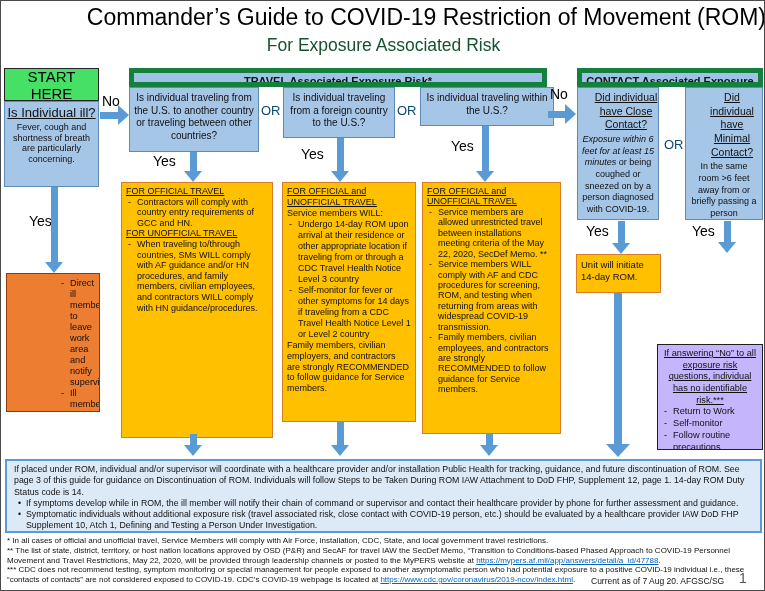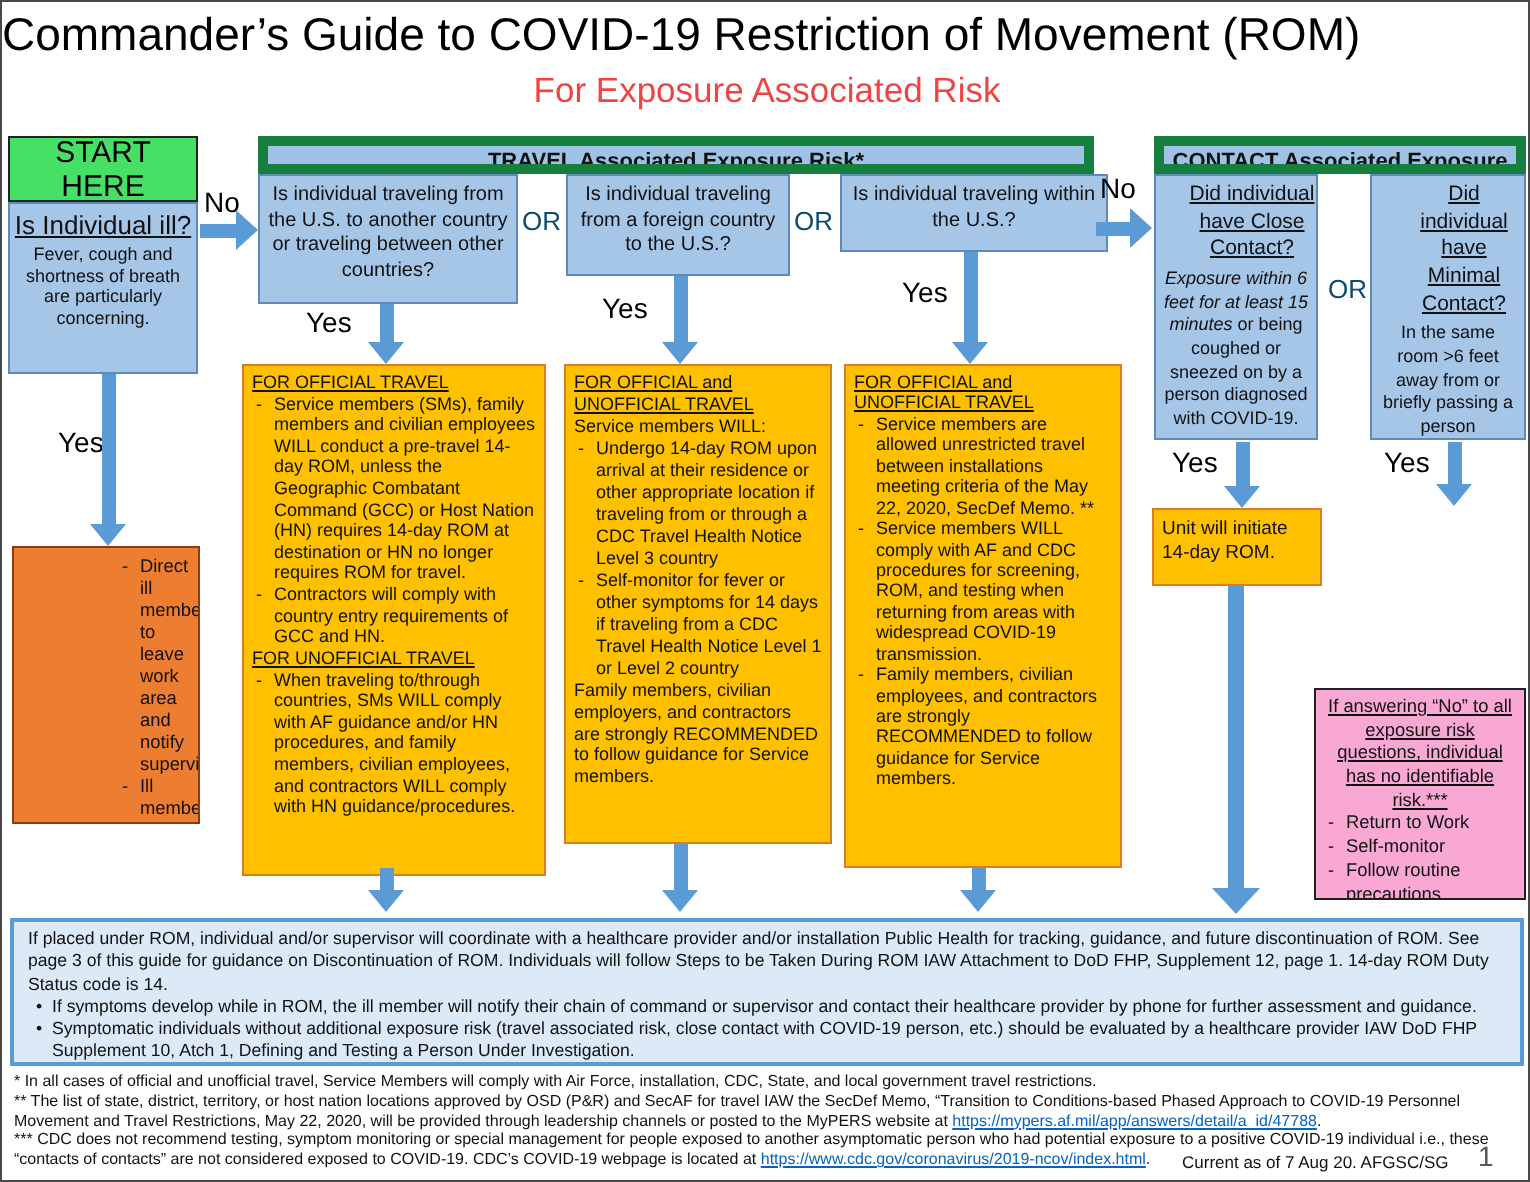--- a/index.html
+++ b/index.html
@@ -5,30 +5,30 @@
   html,body { margin:0; padding:0; background:#fff; }
   * { box-sizing:border-box; }
   .canvas {
     position:relative; width:765px; height:591px;
     font-family:"Liberation Sans", sans-serif;
     color:#111; background:#fff;
     border:1px solid #4a4a4a;
     overflow:hidden;
   }
   .abs { position:absolute; }
-  .title { top:3px; left:0; width:765px; text-align:left; font-size:23px; color:#000; }
-  .subtitle { top:34px; left:0; width:765px; text-align:center; font-size:17.5px; color:#ef4444; }
+  .title { top:3px; left:0; width:765px; text-align:right; font-size:23px; color:#000; }
+  .subtitle { top:34px; left:0; width:765px; text-align:center; font-size:17.5px; color:#14532d; }
 
   .box { position:absolute; overflow:hidden; }
   .blue  { background:#A6C6E8; border:1px solid #5E8AB8; }
   .hdr   { background:#A0C2E6; border:5px solid #15803d; font-weight:bold; font-size:11px; text-align:center; line-height:17px; }
   .gold  { background:#FFC000; border:1.5px solid #D97C26; }
   .orangebox { background:#ED7D31; border:1.5px solid #8C3A12; }
   .greenlight { background:#C6E0B4; border:1px solid #6E8F5B; }
-  .ynote { background:#f9a8d4; border:1px solid #1F1F1F; }
+  .ynote { background:#c4b5fd; border:1px solid #1F1F1F; }
 
   .start { background:#46E066; border:1px solid #222; font-size:15px; text-align:center;
            display:flex; align-items:center; justify-content:center; color:#000; }
 
   .qtitle { font-size:13px; text-align:center; text-decoration:underline; padding-top:3px; }
   .qnote  { font-size:9px; text-align:center; padding:2px 3px 0 3px; line-height:1.18; }
   .qtext  { font-size:10px; text-align:center; padding:4px 4px; line-height:1.25; }
 
   .ctitle { font-size:10.5px; text-align:center; text-decoration:underline; padding-top:3px; line-height:1.3;padding-left:16px; }
   .cnote  { font-size:9px; text-align:center; padding:2px 3px; line-height:1.3; }
@@ -125,21 +125,20 @@
   <div class="label" style="left:549px; top:85px;">No</div>
   <div>
     <div class="shaft" style="left:547px; top:110px; width:18px; height:7px;"></div>
     <div class="headright" style="left:564px; top:103px;"></div>
   </div>
 
   <div class="box gold" style="left:120px; top:181px; width:152px; height:256px;">
     <div class="inner">
       <div class="ghead">FOR OFFICIAL TRAVEL</div>
       <div>
-          <div class="bullet">Service members (SMs), family members and civilian employees WILL conduct a pre-travel 14-day ROM, unless the Geographic Combatant Command (GCC) or Host Nation (HN) requires 14-day ROM at destination or HN no longer requires ROM for travel.</div>
           <div class="bullet">Contractors will comply with country entry requirements of GCC and HN.</div>
         </div>
       <div class="ghead">FOR UNOFFICIAL TRAVEL</div>
       <div>
           <div class="bullet">When traveling to/through countries, SMs WILL comply with AF guidance and/or HN procedures, and family members, civilian employees, and contractors WILL comply with HN guidance/procedures.</div>
         </div>
     </div>
   </div>
 
   <div class="box gold" style="left:281px; top:181px; width:134px; height:240px;">

